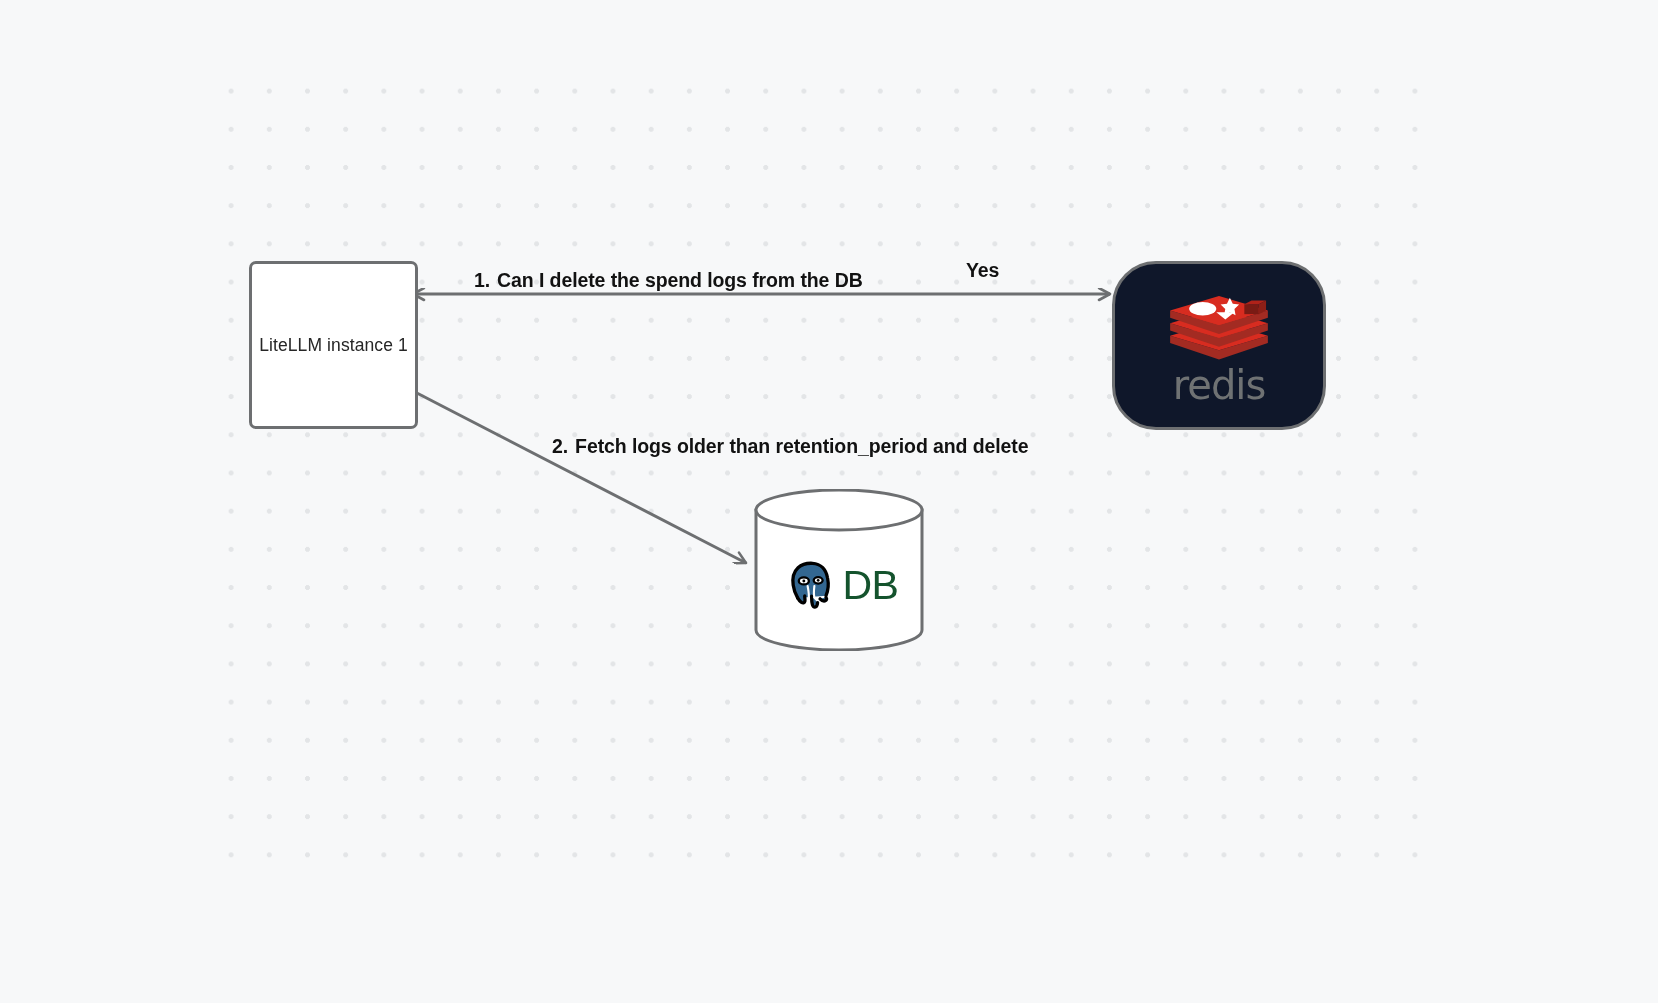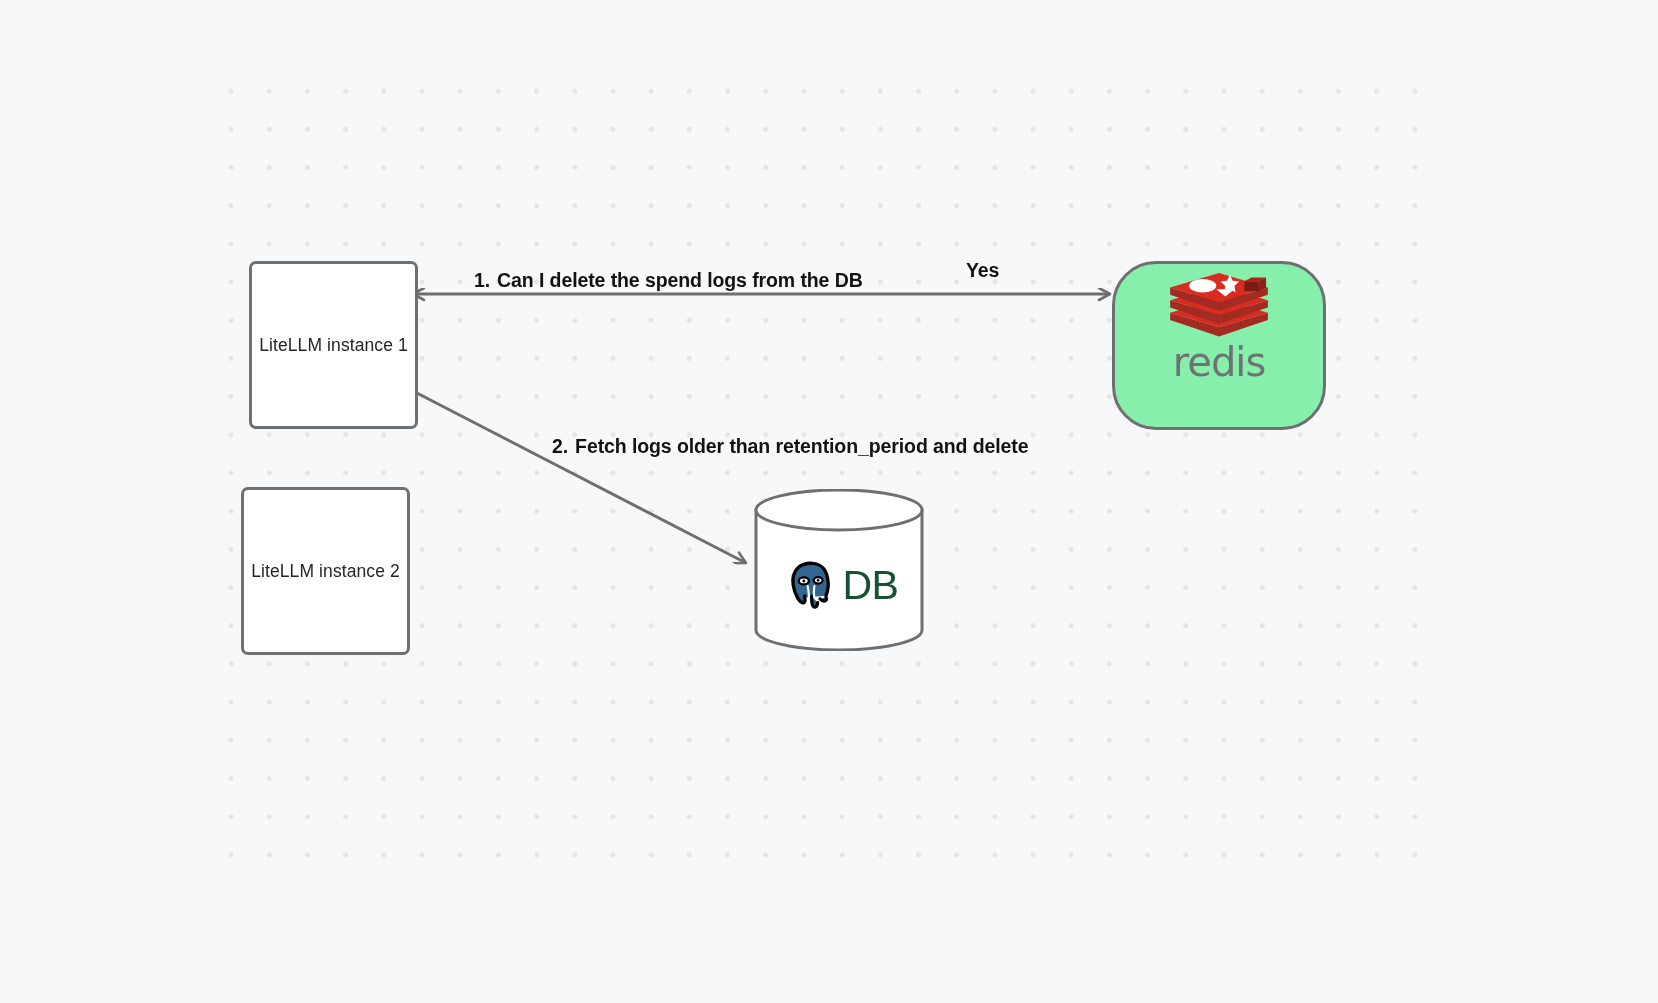--- a/index.html
+++ b/index.html
@@ -56,28 +56,28 @@
   #node-llm-2 { left: 241px; top: 487px; width: 169px; height: 168px; }
   #node-llm-3 { left: 241px; top: 714px; width: 169px; height: 168px; }
 
   
   #node-redis {
     position: absolute;
     left: 1112px;
     top: 261px;
     width: 214px;
     height: 169px;
-    background: #86efac;
+    background: #0f172a;
     border: 3px solid #6d6f71;
     border-radius: 44px;
     box-sizing: border-box;
     display: flex;
     flex-direction: column;
     align-items: center;
-    justify-content: flex-start;
+    justify-content: center;
   }
   .redis-logo { width: 110px; height: 76px; display: block; }
   .redis-word {
     font-size: 40px;
     color: #6f7273;
     font-family: "DejaVu Sans", sans-serif;
     letter-spacing: -1px;
     line-height: 1;
     margin-top: 2px;
     font-weight: 400;
@@ -170,23 +170,20 @@
   <div class="edge-label" id="label-yes">Yes</div>
 
   <div class="edge-label" id="label-step-2">
     <span class="step-num">2.</span><span>Fetch logs older than retention_period and delete</span>
   </div>
 
   <div class="node-box" id="node-llm-1">
     <span class="node-label">LiteLLM instance 1</span>
   </div>
 
-  <div class="node-box" id="node-llm-2">
-    <span class="node-label">LiteLLM instance 2</span>
-  </div>
 
 
   <div id="node-redis">
     <svg class="redis-logo" viewBox="0 0 120 84" xmlns="http://www.w3.org/2000/svg">
 
       <path d="M60 70 L6 54 L6 62 L60 80 L114 62 L114 54 Z" fill="#a32b22"></path>
       <path d="M6 54 L60 38 L114 54 L60 70 Z" fill="#d82c20"></path>
 
       <path d="M60 56 L6 40 L6 48 L60 66 L114 48 L114 40 Z" fill="#a32b22"></path>
       <path d="M6 40 L60 24 L114 40 L60 56 Z" fill="#d82c20"></path>

